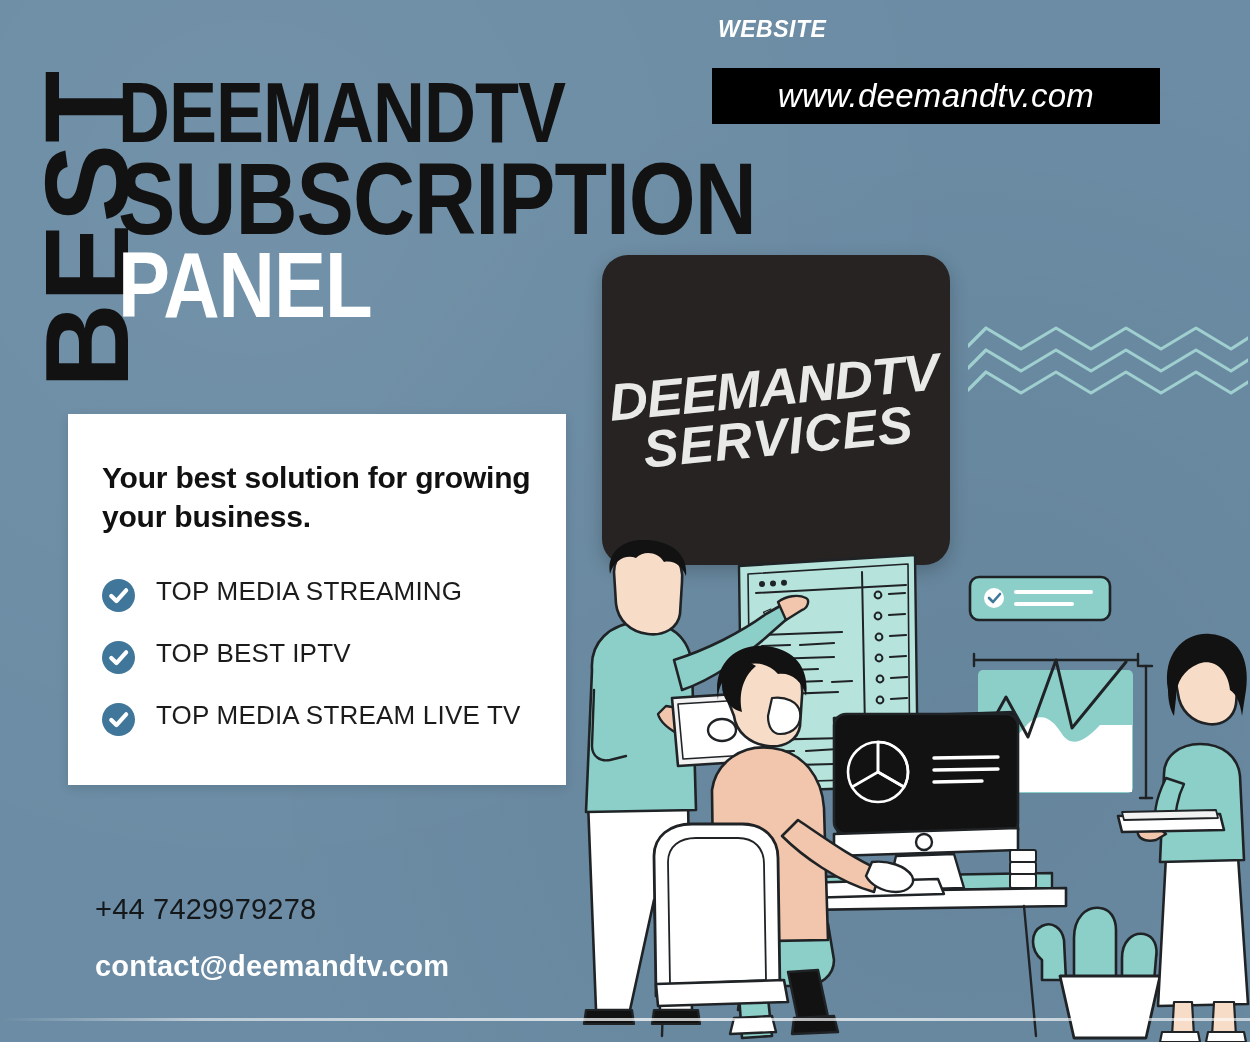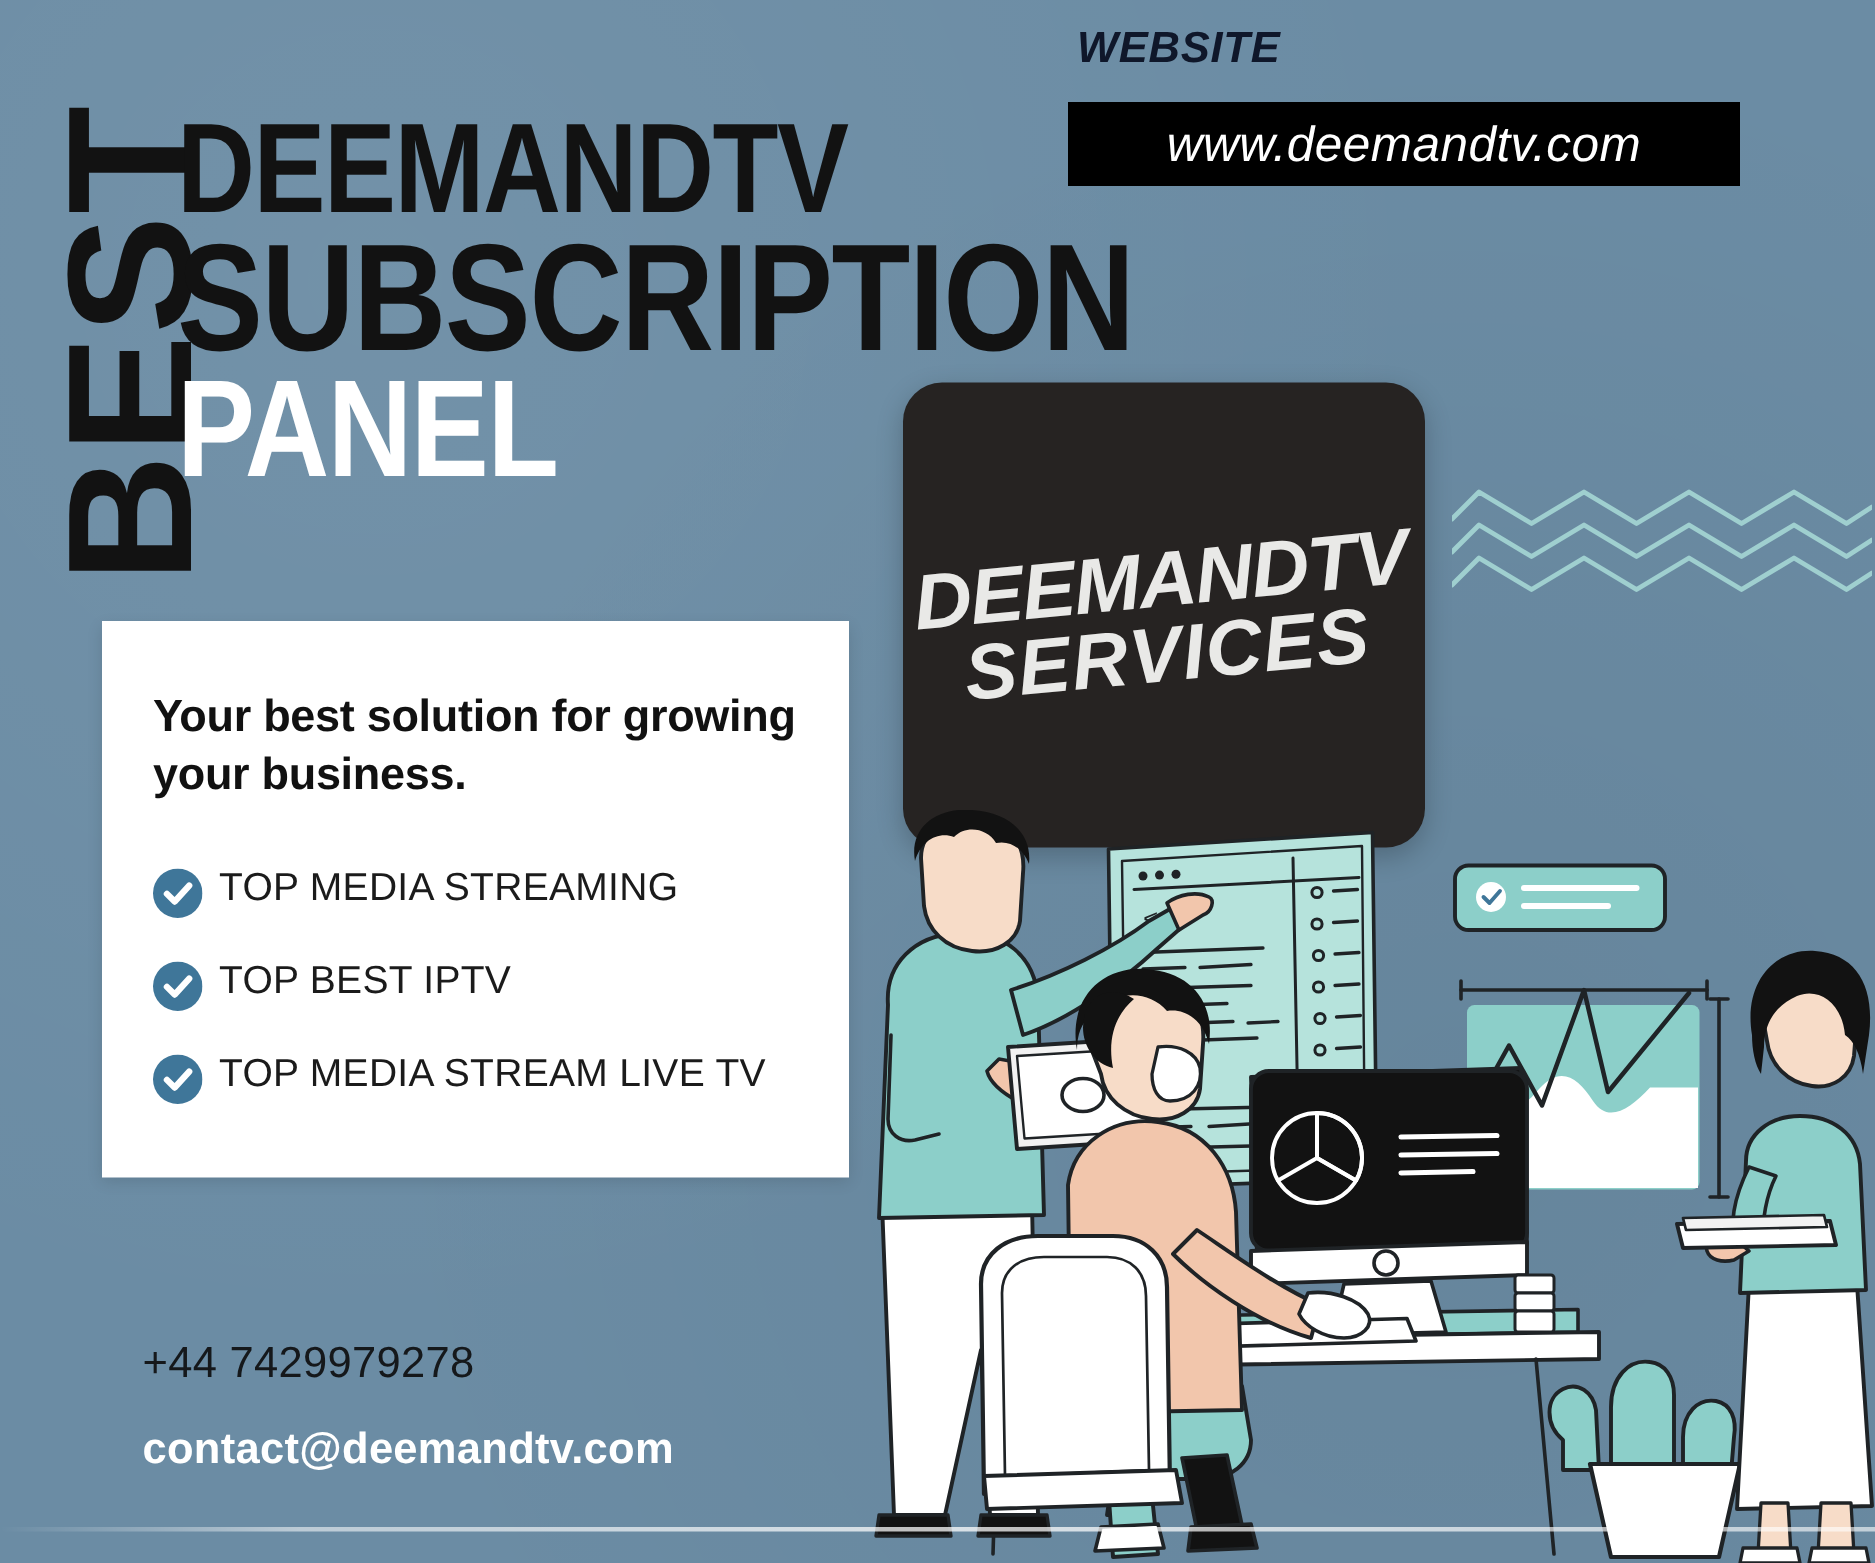--- a/index.html
+++ b/index.html
@@ -56,25 +56,25 @@
     transform-origin:left top;
   }
   #head-1{font-size:72px;color:#121212;margin-bottom:13px;}
   #head-2{font-size:86px;color:#121212;margin-bottom:12px;}
   #head-3{font-size:78px;color:#ffffff;}
 
   
   #website-label{
     position:absolute;
     left:718px; top:16px;
-    font-size:29px;
+    font-size:23px;
     font-weight:700;
     font-style:italic;
     letter-spacing:.5px;
-    color:#0f172a;
+    color:#ffffff;
   }
   #website-bar{
     position:absolute;
     left:712px; top:68px;
     width:448px; height:56px;
     background:#000000;
     display:flex;
     align-items:center;
     justify-content:center;
   }
@@ -131,21 +131,21 @@
     font-size:30px;
     font-weight:700;
     color:#111111;
     line-height:1.30;
     letter-spacing:-.2px;
     margin:0 0 40px 0;
   }
   .bullet-row{
     display:flex;
     align-items:flex-start;
-    gap:11px;
+    gap:21px;
     margin-bottom:26px;
   }
   .bullet-check{
     flex:0 0 auto;
     width:33px;height:33px;
     margin-top:3px;
   }
   .bullet-text{
     font-size:26px;
     font-weight:400;

